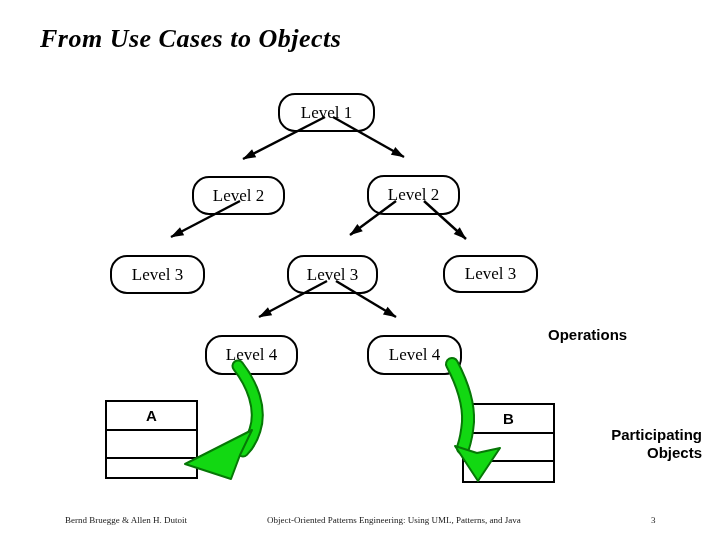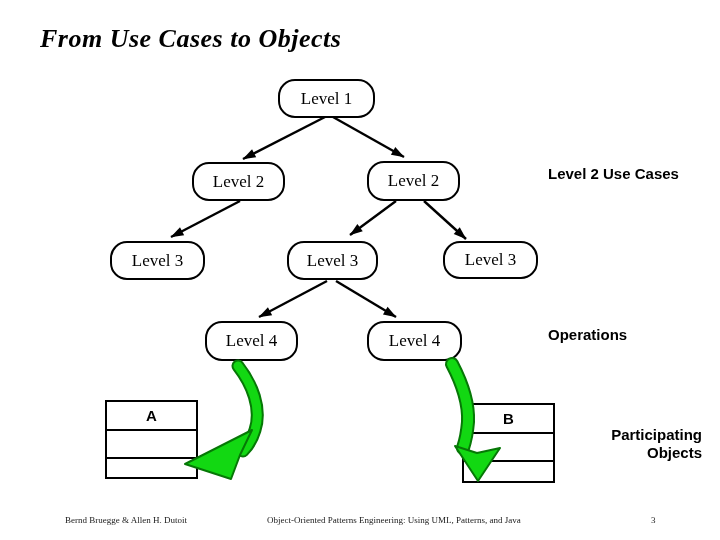--- a/index.html
+++ b/index.html
@@ -16,21 +16,21 @@
   .title{
     position:absolute;left:40px;top:24px;margin:0;
     font:bold italic 26px "Liberation Serif",serif;color:var(--ink);
     letter-spacing:.5px;white-space:nowrap;
   }
   
   .node{
     position:absolute;box-sizing:border-box;background:#fff;
     border:2.5px solid var(--ink);border-radius:17px;
     display:flex;align-items:center;justify-content:center;
-    font:17px "Liberation Serif",serif;color:var(--ink);z-index:2;white-space:nowrap;
+    font:17px "Liberation Serif",serif;color:var(--ink);z-index:2;white-space:nowrap;margin-top:14px;
   }
   .n0{left:278px;top:79px;width:97px;height:39px}
   .n1{left:192px;top:162px;width:93px;height:39px}
   .n2{left:367px;top:161px;width:93px;height:40px}
   .n3{left:110px;top:241px;width:95px;height:39px}
   .n4{left:287px;top:241px;width:91px;height:39px}
   .n5{left:443px;top:241px;width:95px;height:38px}
   .n6{left:205px;top:321px;width:93px;height:40px}
   .n7{left:367px;top:321px;width:95px;height:40px}
   
@@ -106,21 +106,20 @@
     <div class="cname">A</div>
     <div class="cattrs"></div>
     <div class="cops"></div>
   </div>
   <div class="uml cb">
     <div class="cname">B</div>
     <div class="cattrs"></div>
     <div class="cops"></div>
   </div>
 
-  <div class="rlabel rl1">Level 2 Use Cases</div>
   <div class="rlabel rl3">Operations</div>
   <div class="rlabel rl4">Participating Objects</div>
 
   <div class="foot f-author">Bernd Bruegge &amp; Allen H. Dutoit</div>
   <div class="foot f-book">Object-Oriented Patterns Engineering: Using UML, Patterns, and Java</div>
   <div class="foot f-page">3</div>
 
   <svg class="layer" width="720" height="540" viewBox="0 0 720 540" aria-hidden="true">
     <defs>
       <marker id="ah" markerUnits="userSpaceOnUse" markerWidth="15" markerHeight="11" refX="13" refY="5" orient="auto">

